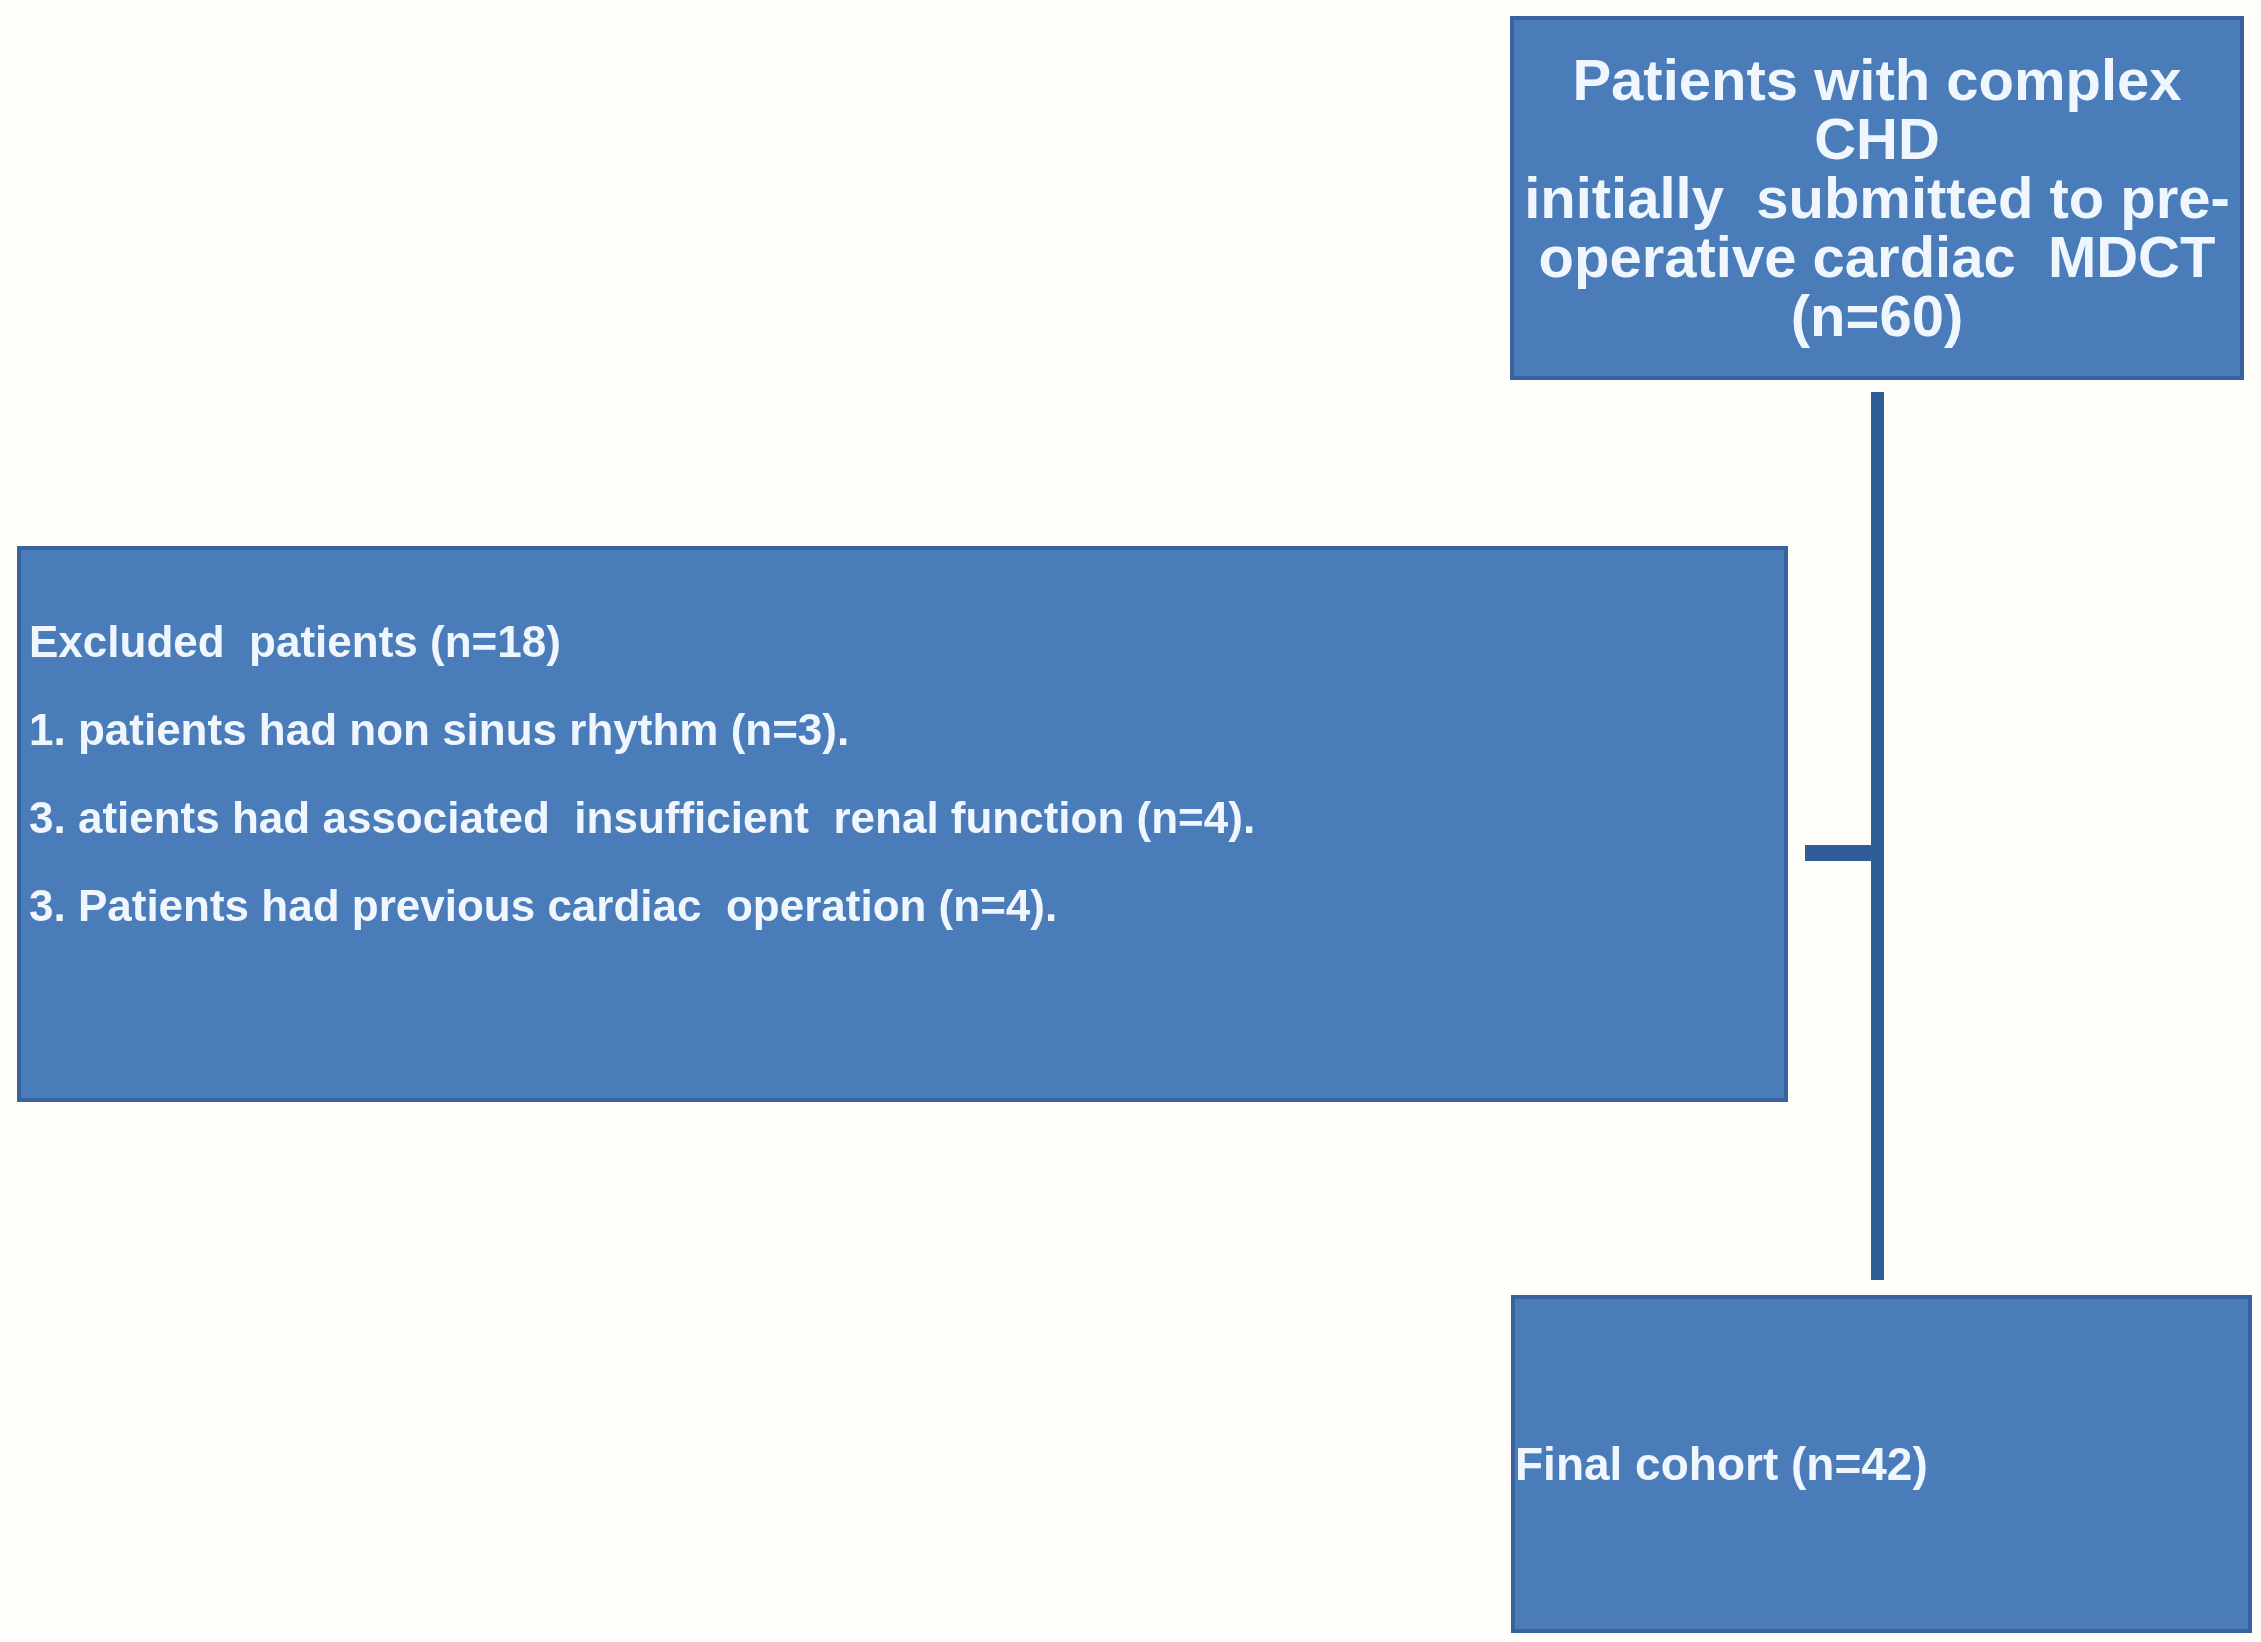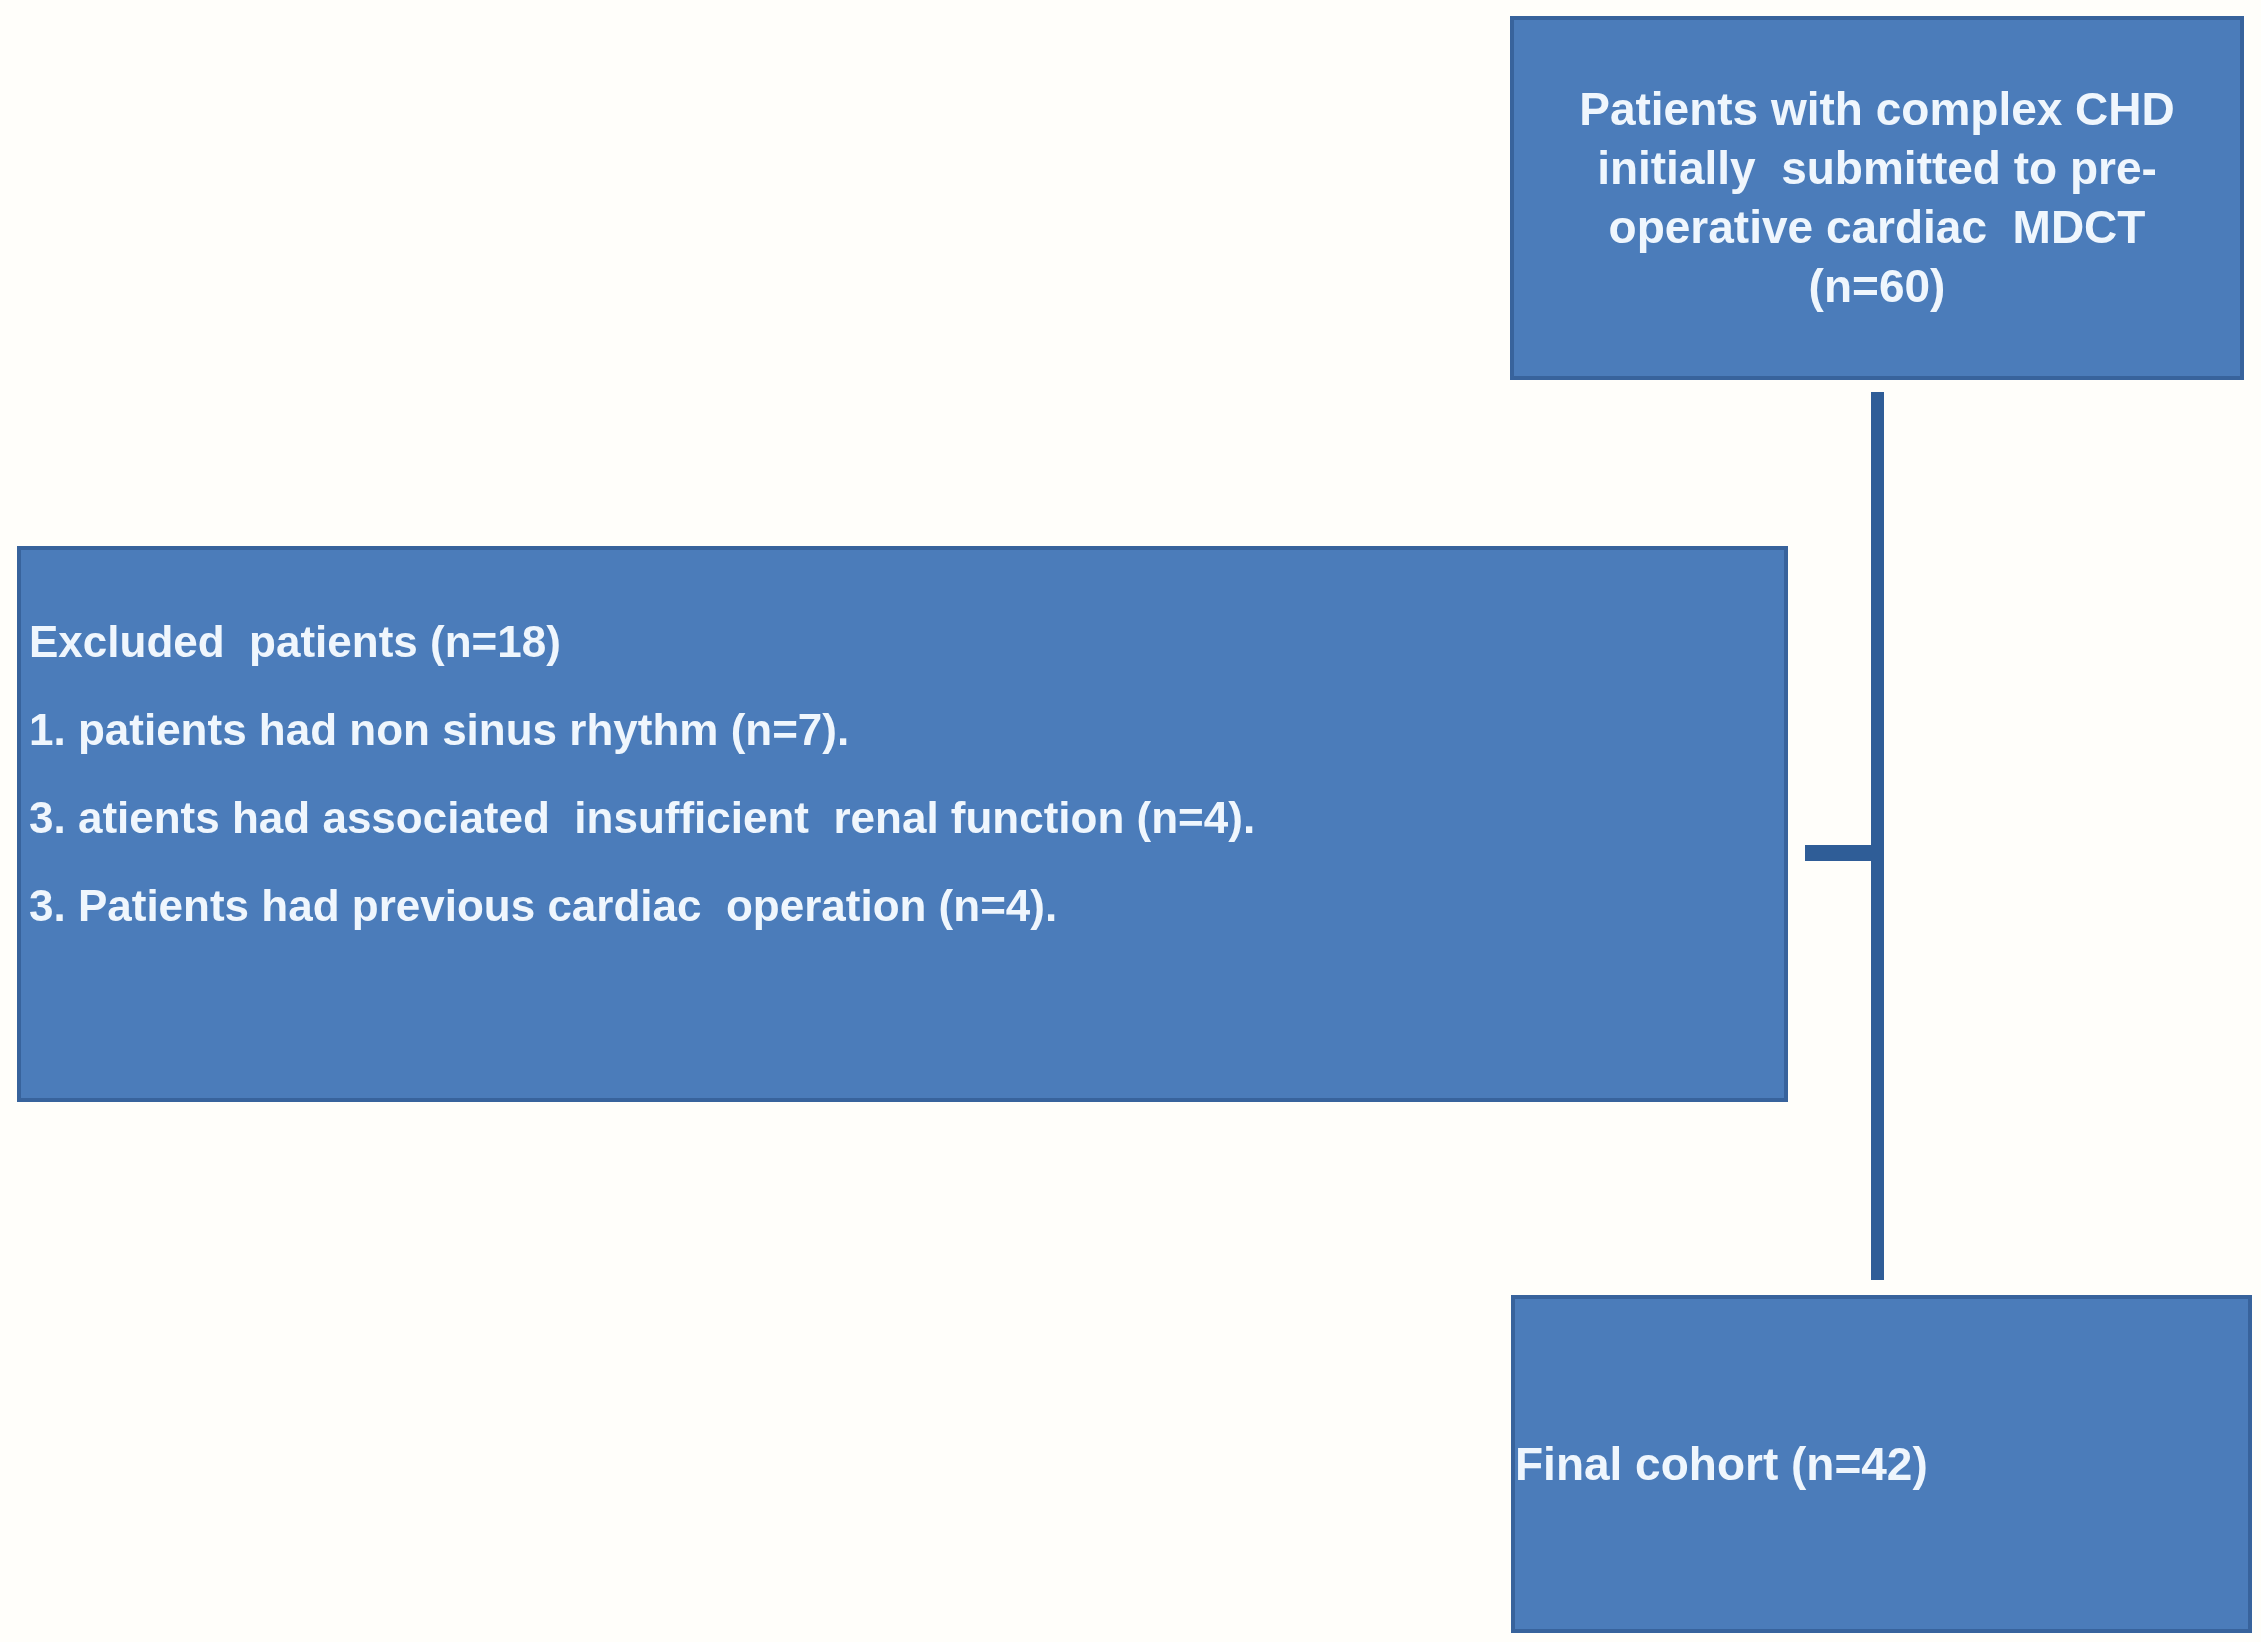--- a/index.html
+++ b/index.html
@@ -30,21 +30,21 @@
     font-weight: bold;
   }
   .box-initial {
     left: 1510px; top: 15.5px;
     width: 734px; height: 364px;
     display: flex; align-items: center; justify-content: center;
   }
   .box-initial .box-text {
     white-space: pre-wrap;
     text-align: center;
-    font-size: 46px;
+    font-size: 58px;
     line-height: 59px;
   }
   .box-excluded {
     left: 17px; top: 546px;
     width: 1771px; height: 556px;
     padding: 48px 5.7px 0 8px;
   }
   .box-excluded .list-line {
     height: 88px;
     display: flex;
@@ -87,21 +87,21 @@
 operative cardiac  MDCT
 (n=60)</div>
   </div>
 
   <div class="connector connector-vertical"></div>
 
   <div class="connector connector-horizontal"></div>
 
   <div class="flow-box box-excluded">
     <div class="list-line">Excluded  patients (n=18)</div>
-    <div class="list-line">1. patients had non sinus rhythm (n=7).</div>
+    <div class="list-line">1. patients had non sinus rhythm (n=3).</div>
     <div class="list-line">3. atients had associated  insufficient  renal function (n=4).</div>
     <div class="list-line">3. Patients had previous cardiac  operation (n=4).</div>
   </div>
 
   <div class="flow-box box-final">
     <div class="box-text">Final cohort (n=42)</div>
   </div>
 
 </div>
 

